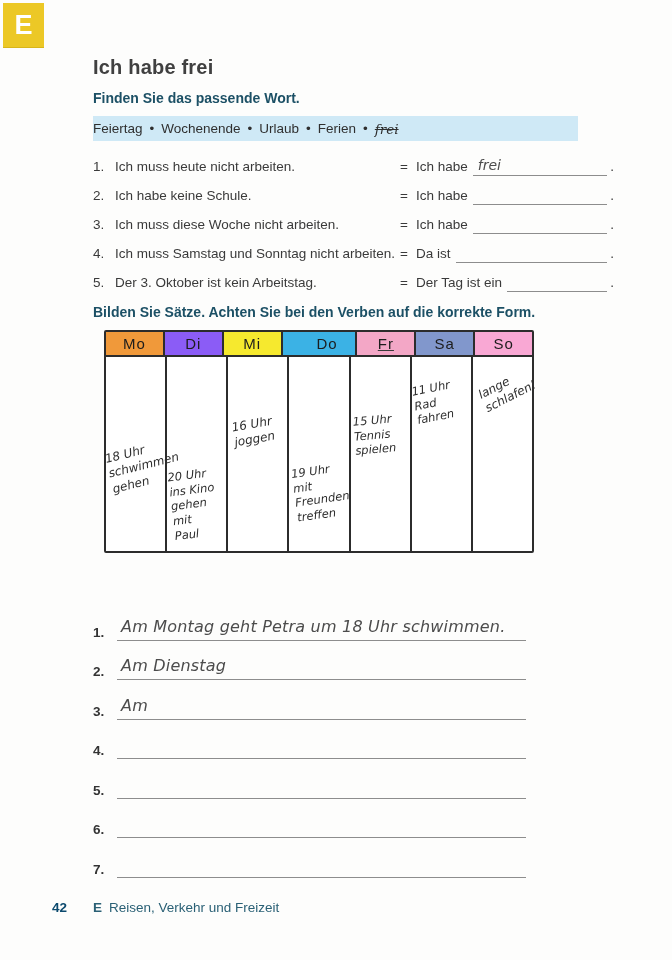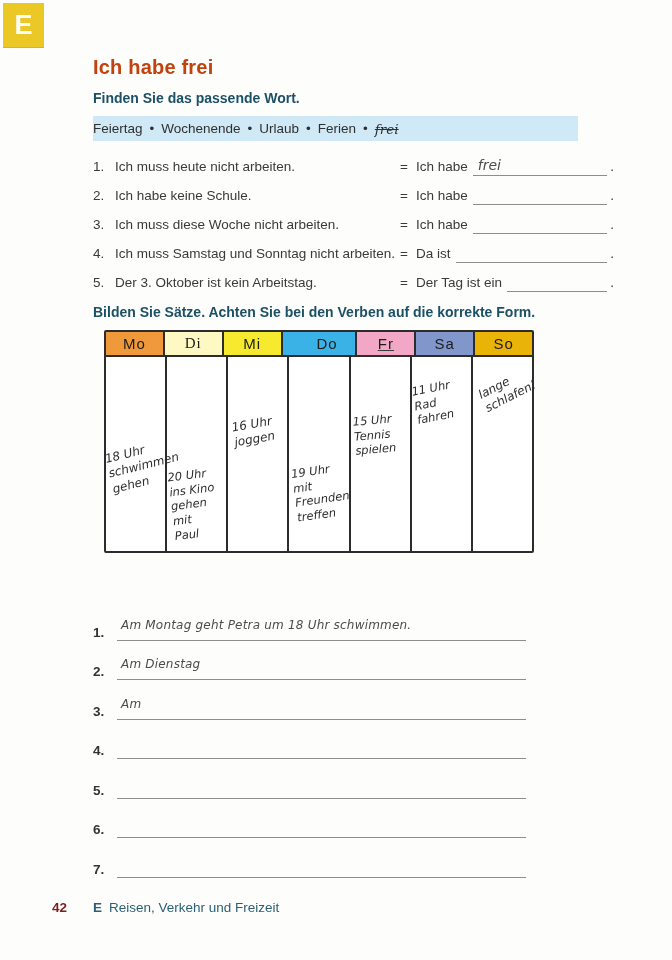--- a/index.html
+++ b/index.html
@@ -15,21 +15,21 @@
   
   .unit-tab {
     position:absolute; left:3px; top:3px; width:41px; height:44px;
     background:#ecc826; display:flex; align-items:center; justify-content:center;
     box-shadow:0 1px 0 #d8b51a;
   }
   .unit-tab span { color:#ffffff; font-size:27px; font-weight:700; }
 
   
   .s1 { position:absolute; left:93px; top:56px; width:521px; }
-  .sec-title { font-size:20px; font-weight:700; color:#c2410c; letter-spacing:.2px; margin-bottom:11px; }
+  .sec-title { font-size:20px; font-weight:700; color:#404040; letter-spacing:.2px; margin-bottom:11px; }
   .sec-title.lighter { color:#eadd55; }
   .instruction { font-size:14px; font-weight:700; color:#1c5065; margin-bottom:10px; }
 
   .word-bank {
     width:485px; height:25px; background:#cfe9f6;
     display:flex; align-items:center; justify-content:flex-start; gap:7px;
     font-size:13.5px; color:#2f2f2f; margin-bottom:11px;
   }
   .word-bank .struck {
     font-family:"DejaVu Serif", serif; font-style:italic;
@@ -81,25 +81,25 @@
   .e6 { left:7px;  top:18px;  transform:rotate(-27deg); font-size:12px; }
 
   
   .answers { position:absolute; left:93px; top:601px; width:433px; }
   .ans-row { display:flex; align-items:flex-end; height:39.5px; font-size:13.5px; }
   .ans-num { flex:0 0 24px; font-weight:700; color:#333; padding-bottom:1px; }
   .ans-line {
     flex:1; border-bottom:1.5px solid #8d8d8d; height:24px;
     padding-left:4px; overflow:visible; white-space:nowrap;
   }
-  .ans-line .hand { font-size:12px; letter-spacing:.2px; }
+  .ans-line .hand { font-size:16px; letter-spacing:.2px; }
 
   
   .footer { position:absolute; left:0; top:900px; width:672px; height:20px; font-size:13.5px; }
-  .page-num { position:absolute; left:52px; font-weight:700; color:#7f1d1d; }
+  .page-num { position:absolute; left:52px; font-weight:700; color:#0c4a6e; }
   .chapter { position:absolute; left:93px; color:#2a6075; }
   .chapter .letter { font-weight:700; margin-right:7px; }
 </style>
 </head>
 <body>
 
 <div class="page">
 
   <div class="unit-tab">
     <span>E</span>
@@ -164,36 +164,36 @@
   </section>
 
   <section class="s2">
     <div class="instruction">Bilden Sie Sätze. Achten Sie bei den Verben auf die korrekte Form.</div>
 
     <div class="calendar">
       <div class="cal-head">
         <div class="cal-hcell" style="background-color: rgb(240, 153, 58);">
             <span>Mo</span>
           </div>
-        <div class="cal-hcell" style="background-color: #fef9c3; font-family: Liberation Serif, serif;">
+        <div class="cal-hcell" style="background-color: #8b5cf6;">
             <span>Di</span>
           </div>
         <div class="cal-hcell" style="background-color: rgb(246, 233, 46);">
             <span>Mi</span>
           </div>
         <div class="cal-hcell" style="background-color: rgb(59, 178, 229); padding-left: 16px;">
             <span>Do</span>
           </div>
         <div class="cal-hcell" style="background-color: rgb(243, 167, 198); text-decoration: underline;">
             <span>Fr</span>
           </div>
         <div class="cal-hcell" style="background-color: rgb(129, 151, 204);">
             <span>Sa</span>
           </div>
-        <div class="cal-hcell" style="background-color: #eab308;">
+        <div class="cal-hcell" style="background-color: #f9a8d4;">
             <span>So</span>
           </div>
       </div>
       <div class="cal-body">
         <div class="cal-cell">
             <span class="entry e0">18 Uhr
 schwimmen
 gehen</span>
           </div>
         <div class="cal-cell">

